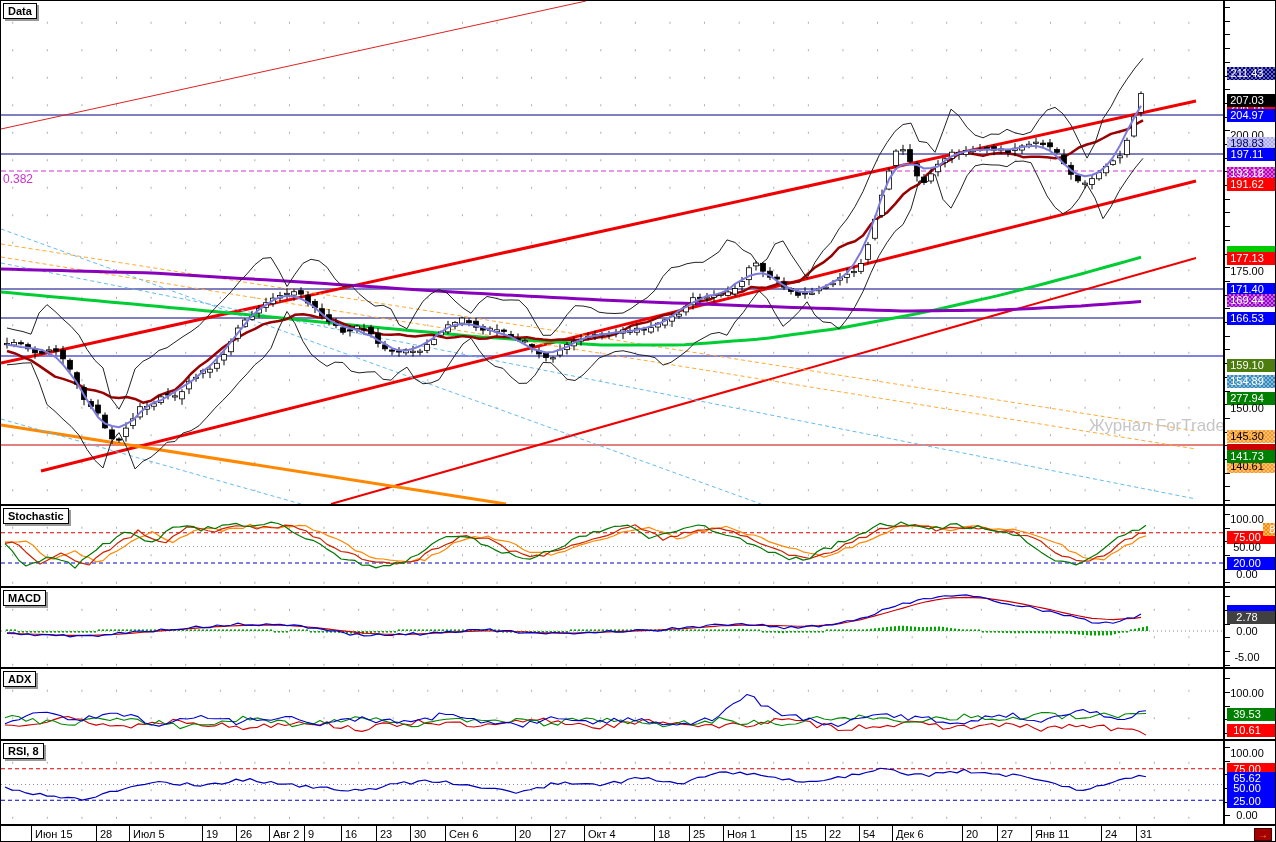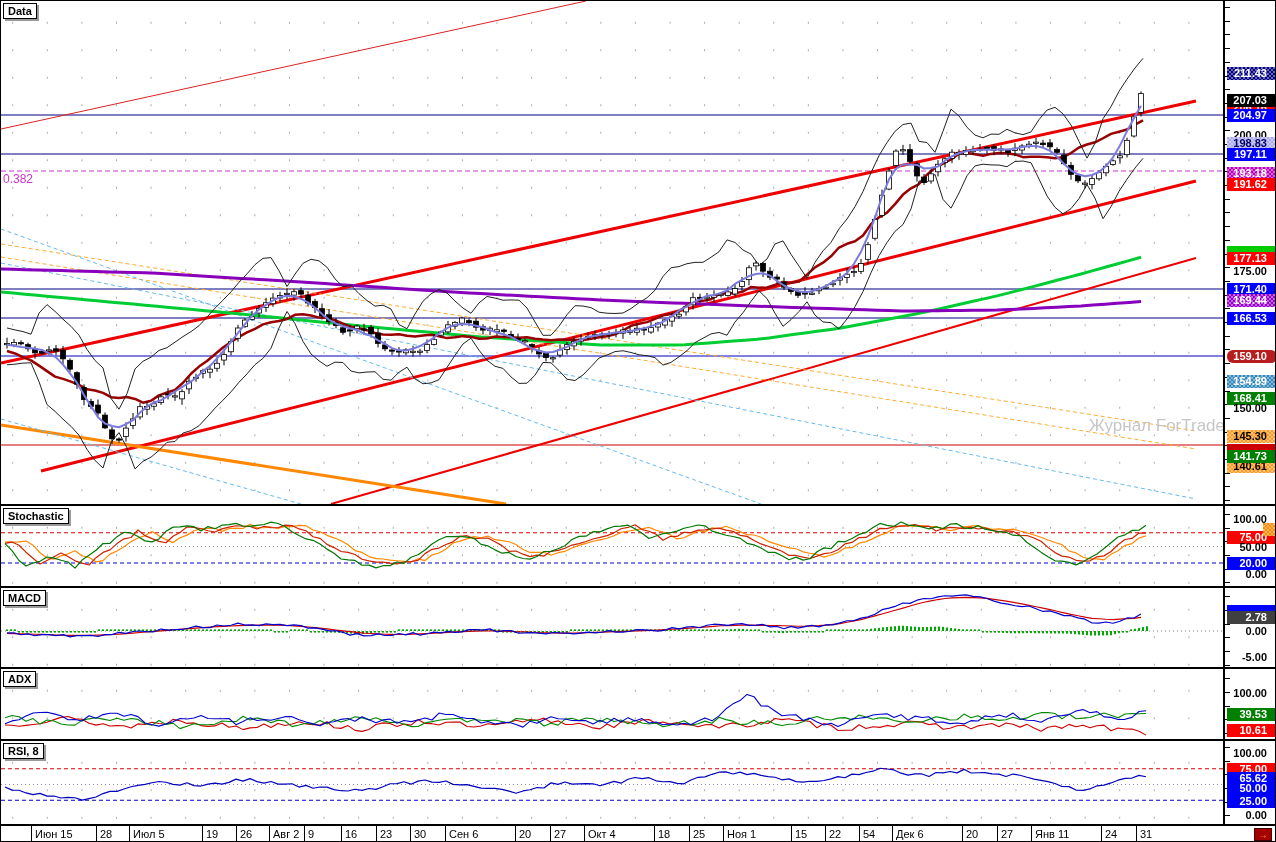--- a/index.html
+++ b/index.html
@@ -11,22 +11,22 @@
   .panel svg{position:absolute;left:0;top:0;}
   .sep{position:absolute;left:0;width:1276px;height:2px;background:#000;z-index:6;}
   .plabel{position:absolute;left:2px;top:2px;background:#fdfdfd;border:1px solid #000;
           box-shadow:2px 2px 0 #9a9a9a;font-size:11px;font-weight:bold;color:#000;
           padding:0 4px;line-height:14px;z-index:5;cursor:default;}
   .fib{position:absolute;left:2px;top:171px;color:#cc33cc;font-size:12px;z-index:2;}
   .wm{position:absolute;left:1088px;top:415px;color:#c6c6c6;font-size:17px;z-index:1;white-space:nowrap;}
   .raxis{position:absolute;left:1222px;top:0;width:54px;height:825px;background:#fff;
          border-left:2px solid #000;box-sizing:border-box;z-index:4;}
   .rtick{position:absolute;left:0;width:5px;height:1px;background:#000;}
-  .badge{position:absolute;left:2px;width:50px;height:13px;font-size:11px;font-weight:bold;
-         line-height:13px;text-align:right;padding-right:10px;box-sizing:border-box;
+  .badge{position:absolute;left:2px;width:50px;height:13px;font-size:11px;font-weight:normal;
+         line-height:13px;text-align:center;padding-right:10px;box-sizing:border-box;
          color:#fff;overflow:hidden;white-space:nowrap;}
   .badge.plain{color:#000;background:transparent;}
   .xaxis{position:absolute;left:0;top:825px;width:1276px;height:29px;background:#fff;z-index:5;}
   .xtick{position:absolute;top:0;width:1px;height:16px;background:#000;}
   .xlabel{position:absolute;top:2px;font-size:11px;color:#000;white-space:nowrap;}
   .scrollbtn{position:absolute;left:1253px;top:827px;width:18px;height:13px;background:#a40000;
              border:1px solid #4d0000;color:#ffaa00;font-size:10px;line-height:11px;text-align:center;
              padding:0;z-index:7;cursor:pointer;font-family:"Liberation Sans",sans-serif;}
 </style>
 </head>
@@ -791,23 +791,23 @@
       <div class="badge" style="background-color: rgb(170, 170, 238); color: rgb(0, 0, 102); background-image: repeating-conic-gradient(rgba(255, 255, 255, 0.4) 0%, rgba(255, 255, 255, 0.4) 25%, rgba(0, 0, 0, 0) 0%, rgba(0, 0, 0, 0) 50%); background-size: 4px 4px; top: 136px;">198.83</div>
       <div class="badge" style="background-color: rgb(0, 0, 255); top: 147px;">197.11</div>
       <div class="badge" style="background-color: rgb(187, 0, 187); background-image: repeating-conic-gradient(rgba(255, 255, 255, 0.4) 0%, rgba(255, 255, 255, 0.4) 25%, rgba(0, 0, 0, 0) 0%, rgba(0, 0, 0, 0) 50%); background-size: 4px 4px; top: 166px;">193.18</div>
       <div class="badge" style="background-color: rgb(255, 0, 0); top: 177px;">191.62</div>
       <div class="badge" style="background-color: rgb(0, 204, 0); top: 245px; height: 7px;"></div>
       <div class="badge" style="background-color: rgb(255, 0, 0); top: 251px;">177.13</div>
       <div class="badge plain" style="top: 264px;">175.00</div>
       <div class="badge" style="background-color: rgb(0, 0, 255); top: 282px;">171.40</div>
       <div class="badge" style="background-color: rgb(153, 0, 204); background-image: repeating-conic-gradient(rgba(255, 255, 255, 0.4) 0%, rgba(255, 255, 255, 0.4) 25%, rgba(0, 0, 0, 0) 0%, rgba(0, 0, 0, 0) 50%); background-size: 4px 4px; top: 293px;">169.44</div>
       <div class="badge" style="background-color: rgb(0, 0, 255); top: 311px;">166.53</div>
-      <div class="badge" style="background-color: #b91c1c; top: 349px; border-radius: 6px;">159.10</div>
+      <div class="badge" style="background-color: #4d7c0f; top: 358px;">159.10</div>
       <div class="badge" style="background-color: rgb(51, 136, 187); background-image: repeating-conic-gradient(rgba(255, 255, 255, 0.4) 0%, rgba(255, 255, 255, 0.4) 25%, rgba(0, 0, 0, 0) 0%, rgba(0, 0, 0, 0) 50%); background-size: 4px 4px; top: 374px;">154.89</div>
-      <div class="badge" style="background-color: rgb(0, 128, 0); top: 391px;">168.41</div>
+      <div class="badge" style="background-color: rgb(0, 128, 0); top: 391px;">277.94</div>
       <div class="badge plain" style="top: 401px;">150.00</div>
       <div class="badge" style="background-color: rgb(255, 153, 34); color: rgb(0, 0, 0); background-image: repeating-conic-gradient(rgba(255, 255, 255, 0.4) 0%, rgba(255, 255, 255, 0.4) 25%, rgba(0, 0, 0, 0) 0%, rgba(0, 0, 0, 0) 50%); background-size: 4px 4px; top: 429px;">145.30</div>
       <div class="badge" style="background-color: rgb(204, 0, 0); top: 443px; height: 6px;"></div>
       <div class="badge" style="background-color: rgb(255, 153, 34); color: rgb(0, 0, 0); background-image: repeating-conic-gradient(rgba(255, 255, 255, 0.4) 0%, rgba(255, 255, 255, 0.4) 25%, rgba(0, 0, 0, 0) 0%, rgba(0, 0, 0, 0) 50%); background-size: 4px 4px; top: 459px;">140.61</div>
       <div class="badge" style="background-color: rgb(0, 128, 0); top: 449px;">141.73</div>
       <div class="badge plain" style="top: 512px;">100.00</div>
       <div class="badge" style="background-color: rgb(255, 0, 0); top: 530px;">75.00</div>
       <div class="badge" style="background-color: rgb(255, 136, 0); background-image: repeating-conic-gradient(rgba(255, 255, 255, 0.4) 0%, rgba(255, 255, 255, 0.4) 25%, rgba(0, 0, 0, 0) 0%, rgba(0, 0, 0, 0) 50%); background-size: 4px 4px; top: 522px; margin-left: 36px;">85.07</div>
       <div class="badge plain" style="top: 540px;">50.00</div>
       <div class="badge" style="background-color: rgb(0, 0, 255); top: 556px;">20.00</div>

